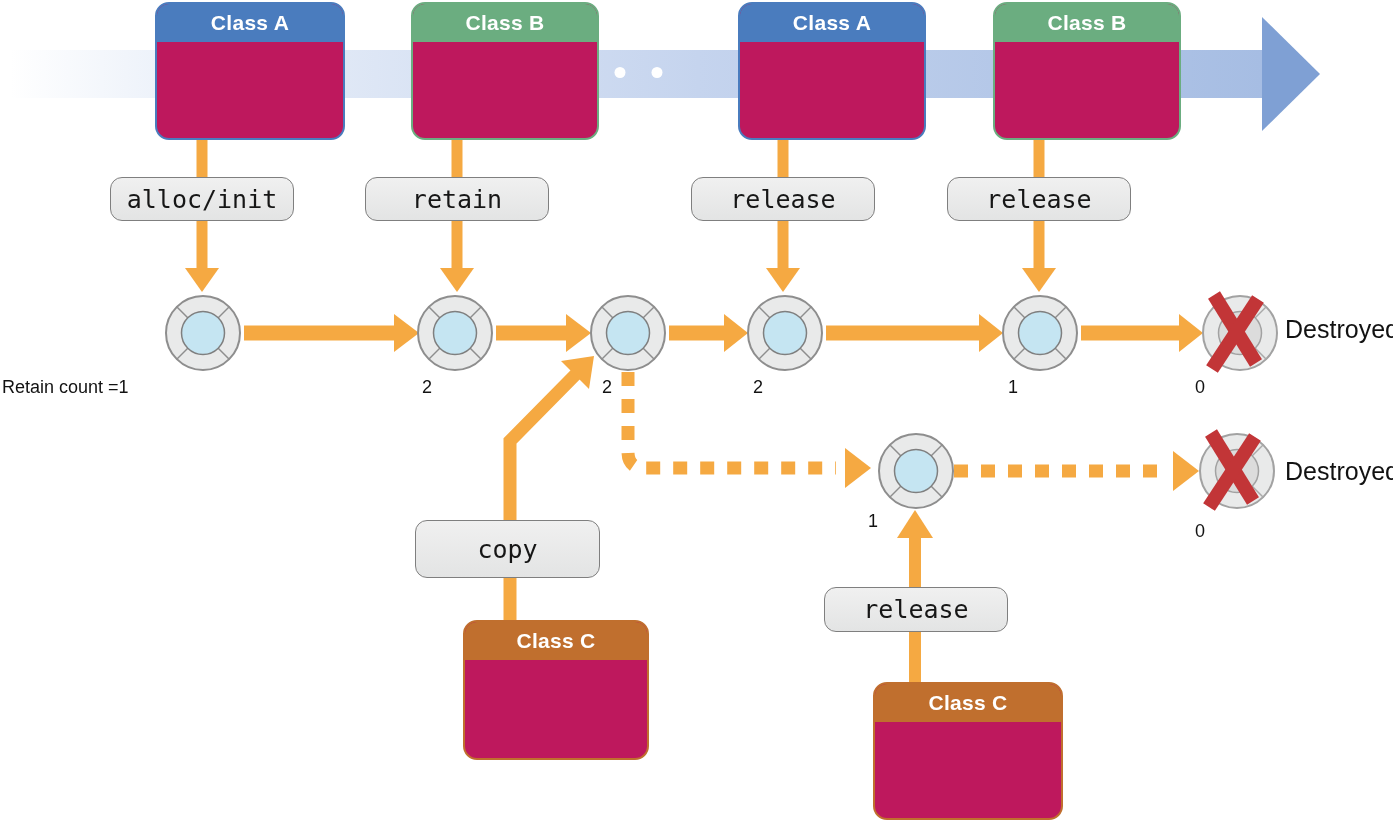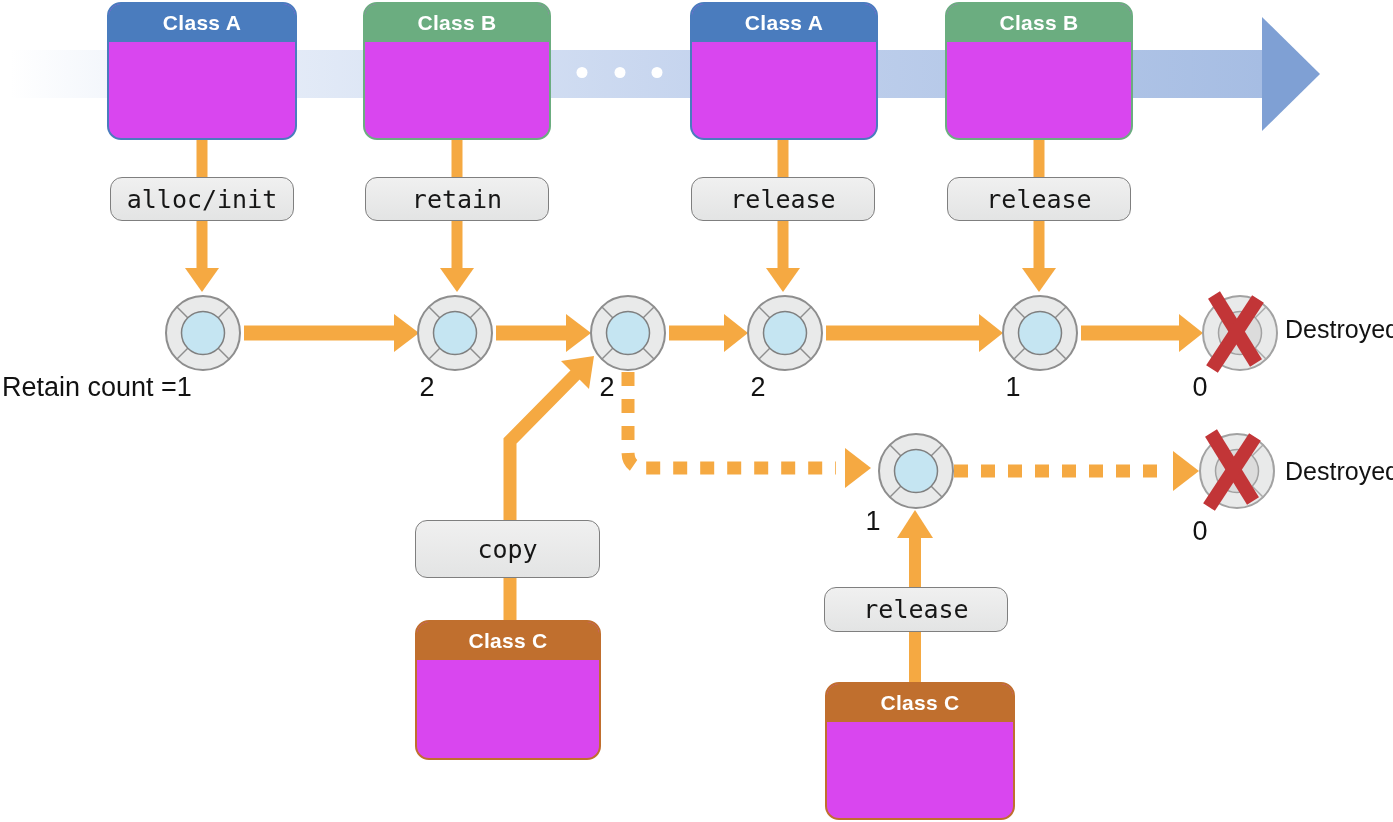--- a/index.html
+++ b/index.html
@@ -1,36 +1,36 @@
 <!DOCTYPE html>
 <html style="--class-a: #4A7CBE; --class-b: #6BAD80; --class-c: #C06F2E; --arrow-orange: #F5A942; --timeline-blue: #A6BDE3; --timeline-head: #7FA0D4; --pill-border: #7F7F7F; --object-outer: #E9EAEA; --object-inner: #C5E5F2; --object-stroke: #8E8E8E; --destroyed-inner: #DCDCDC; --destroyed-x: #C23537;"><head>
 <meta charset="utf-8">
 <style>
   html,body{margin:0;padding:0;background:#fff;}
   #stage{position:relative;width:1393px;height:822px;background:#fff;overflow:hidden;
          font-family:"Liberation Sans",sans-serif;}
   #gfx{position:absolute;left:0;top:0;}
 
-  .class-box{position:absolute;box-sizing:border-box;background:#d946ef;
-             border:2.5px solid #888;border-radius:14px;overflow:hidden;}
+  .class-box{position:absolute;box-sizing:border-box;background:#be185d;
+             border:2.5px solid #888;border-radius:14px;overflow:hidden;margin-left:48px;}
   .box-header{height:38px;display:flex;align-items:center;justify-content:center;
               color:#fff;font-weight:bold;font-size:21px;letter-spacing:.3px;}
   .box-blue{border-color:var(--class-a,#4A7CBE);}
   .box-blue .box-header{background:var(--class-a,#4A7CBE);}
   .box-green{border-color:var(--class-b,#6BAD80);}
   .box-green .box-header{background:var(--class-b,#6BAD80);}
   .box-brown{border-color:var(--class-c,#C06F2E);}
   .box-brown .box-header{background:var(--class-c,#C06F2E);text-align:right;}
 
   .pill{position:absolute;box-sizing:border-box;display:flex;align-items:center;justify-content:center;
         background:linear-gradient(#F0F0F0,#E3E4E4);
         border:1.5px solid var(--pill-border,#7F7F7F);border-radius:12px;
         font-family:"DejaVu Sans Mono",monospace;font-size:25px;color:#161616;}
 
-  .count{position:absolute;color:#121212;font-size:27px;line-height:30px;}
+  .count{position:absolute;color:#121212;font-size:18px;line-height:30px;}
   .count.num{width:30px;text-align:center;}
   .destroyed-label{position:absolute;color:#121212;font-size:25px;line-height:28px;}
 
   .of{fill:var(--arrow-orange,#F5A942);}
   .oline{stroke:var(--arrow-orange,#F5A942);stroke-width:13;fill:none;}
   .odash{stroke-dasharray:14 13;}
 </style>
 </head>
 <body>
 

